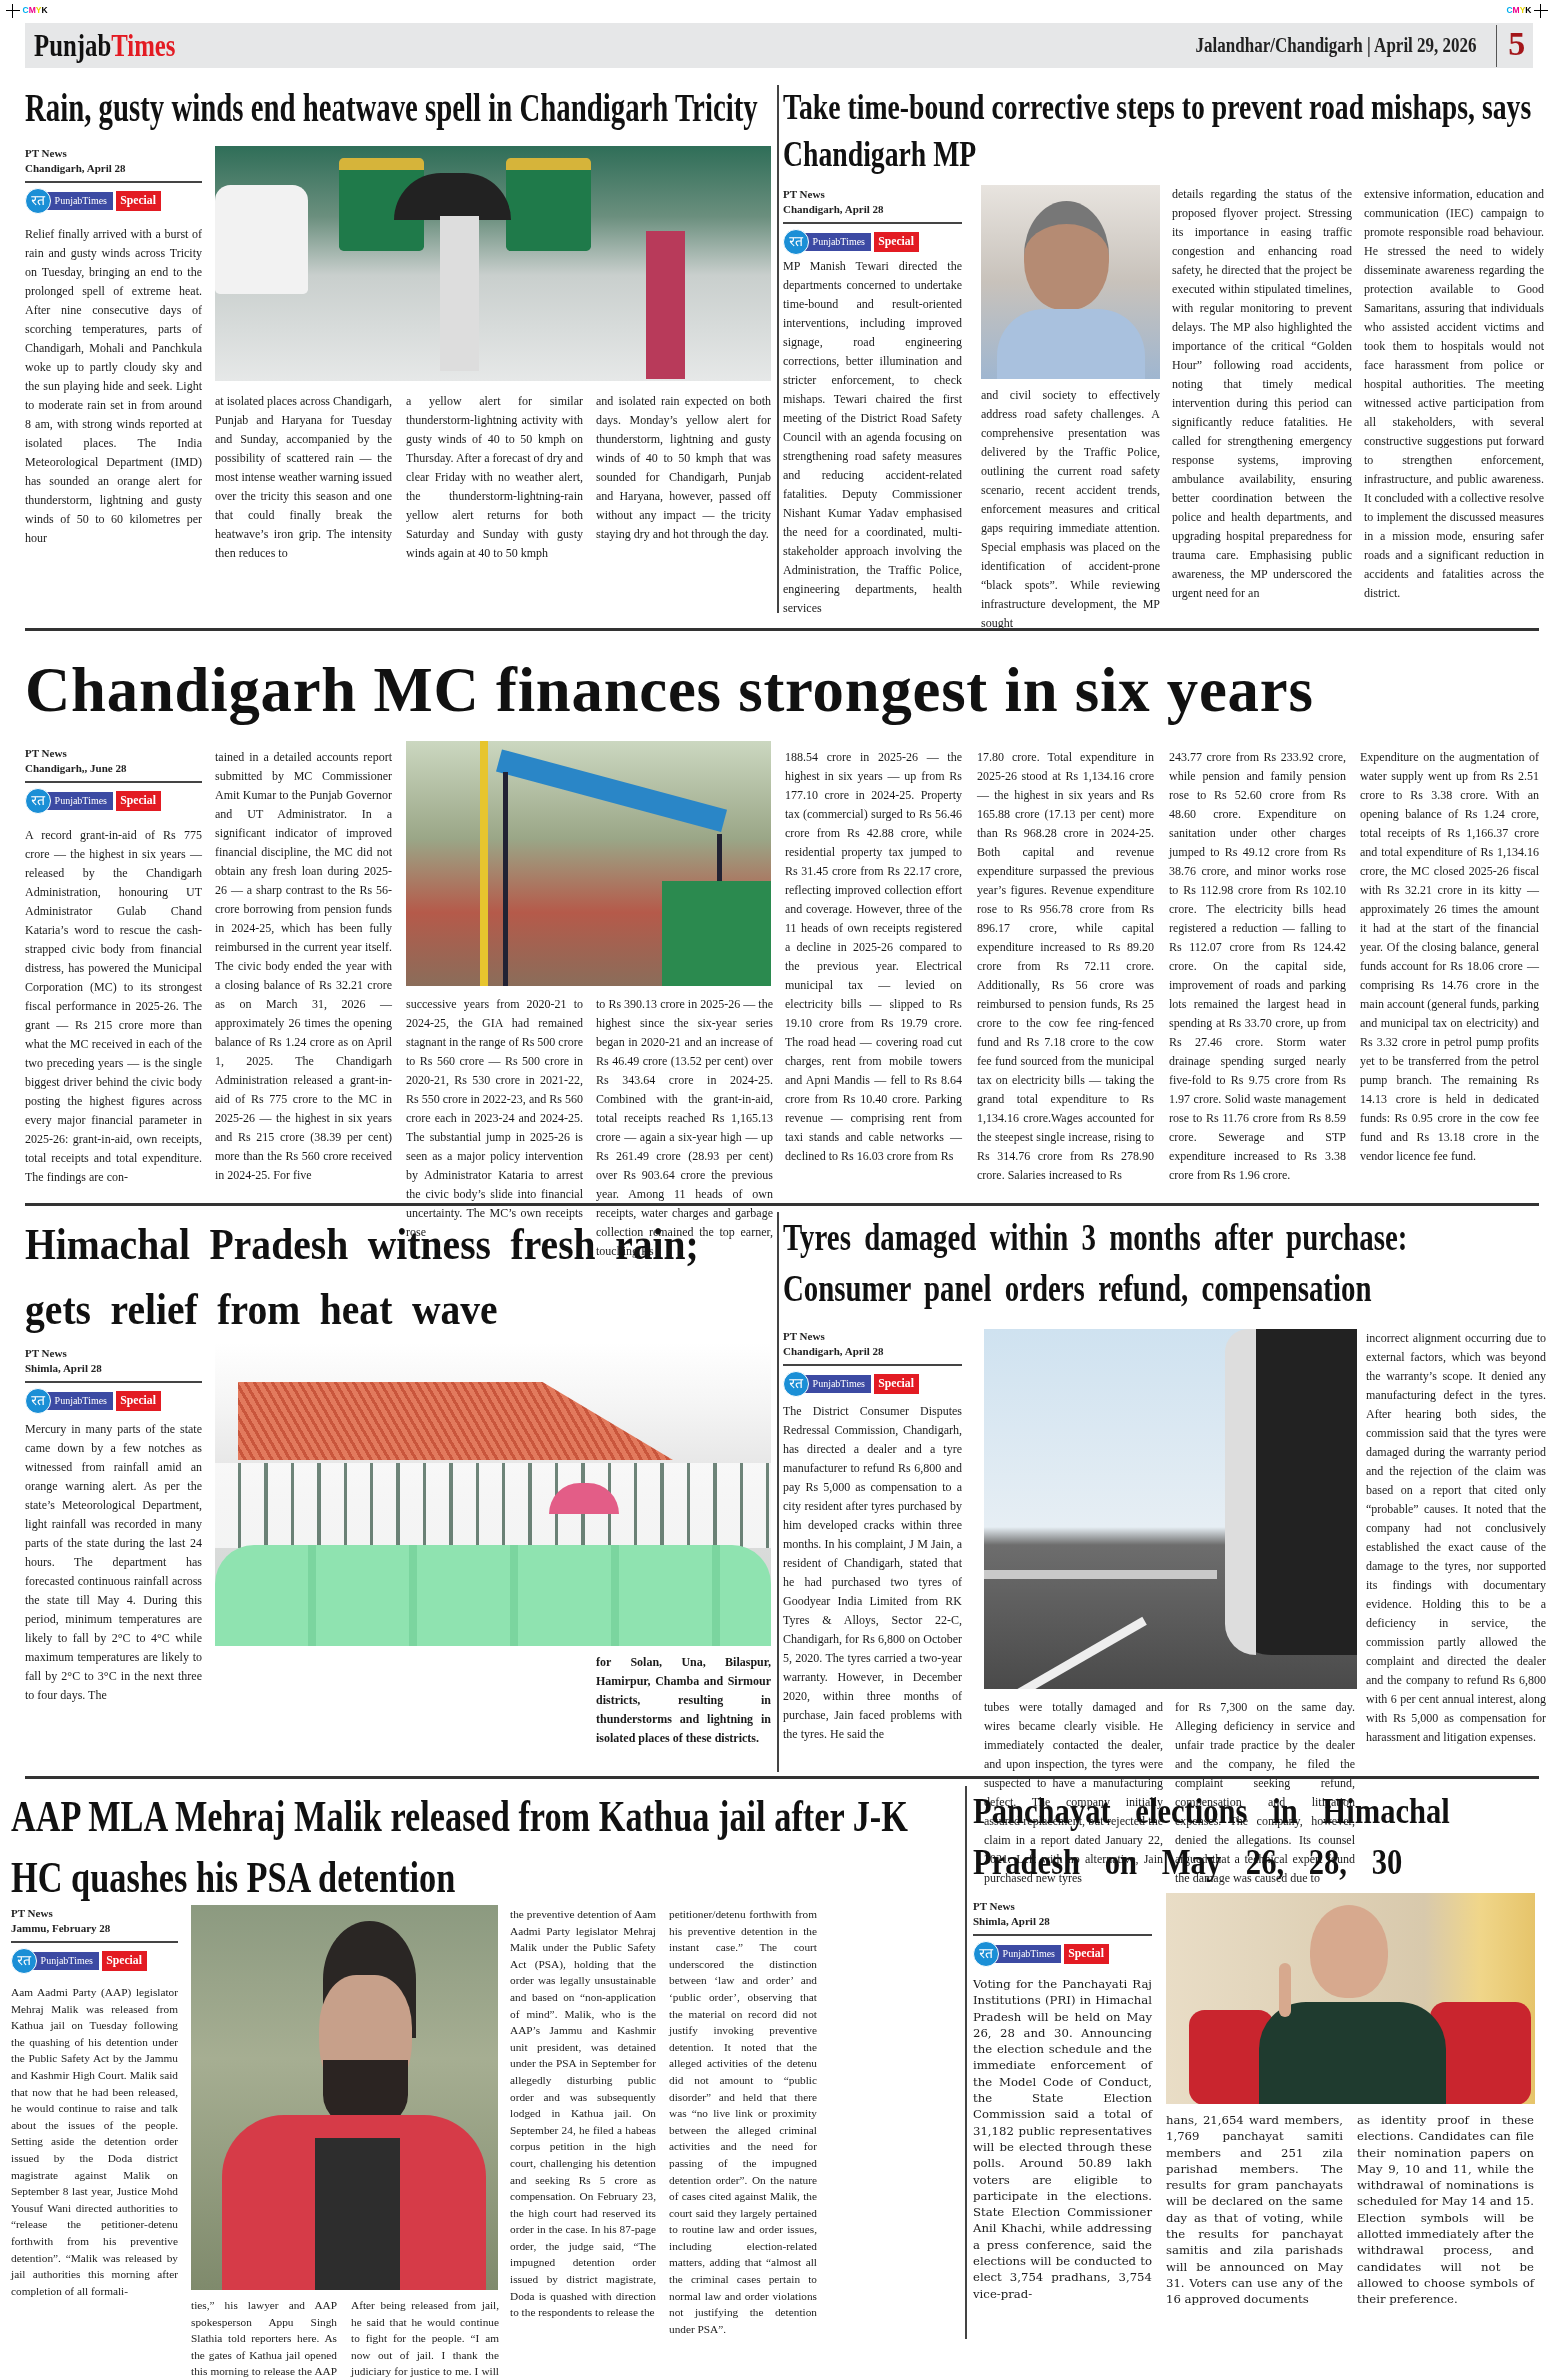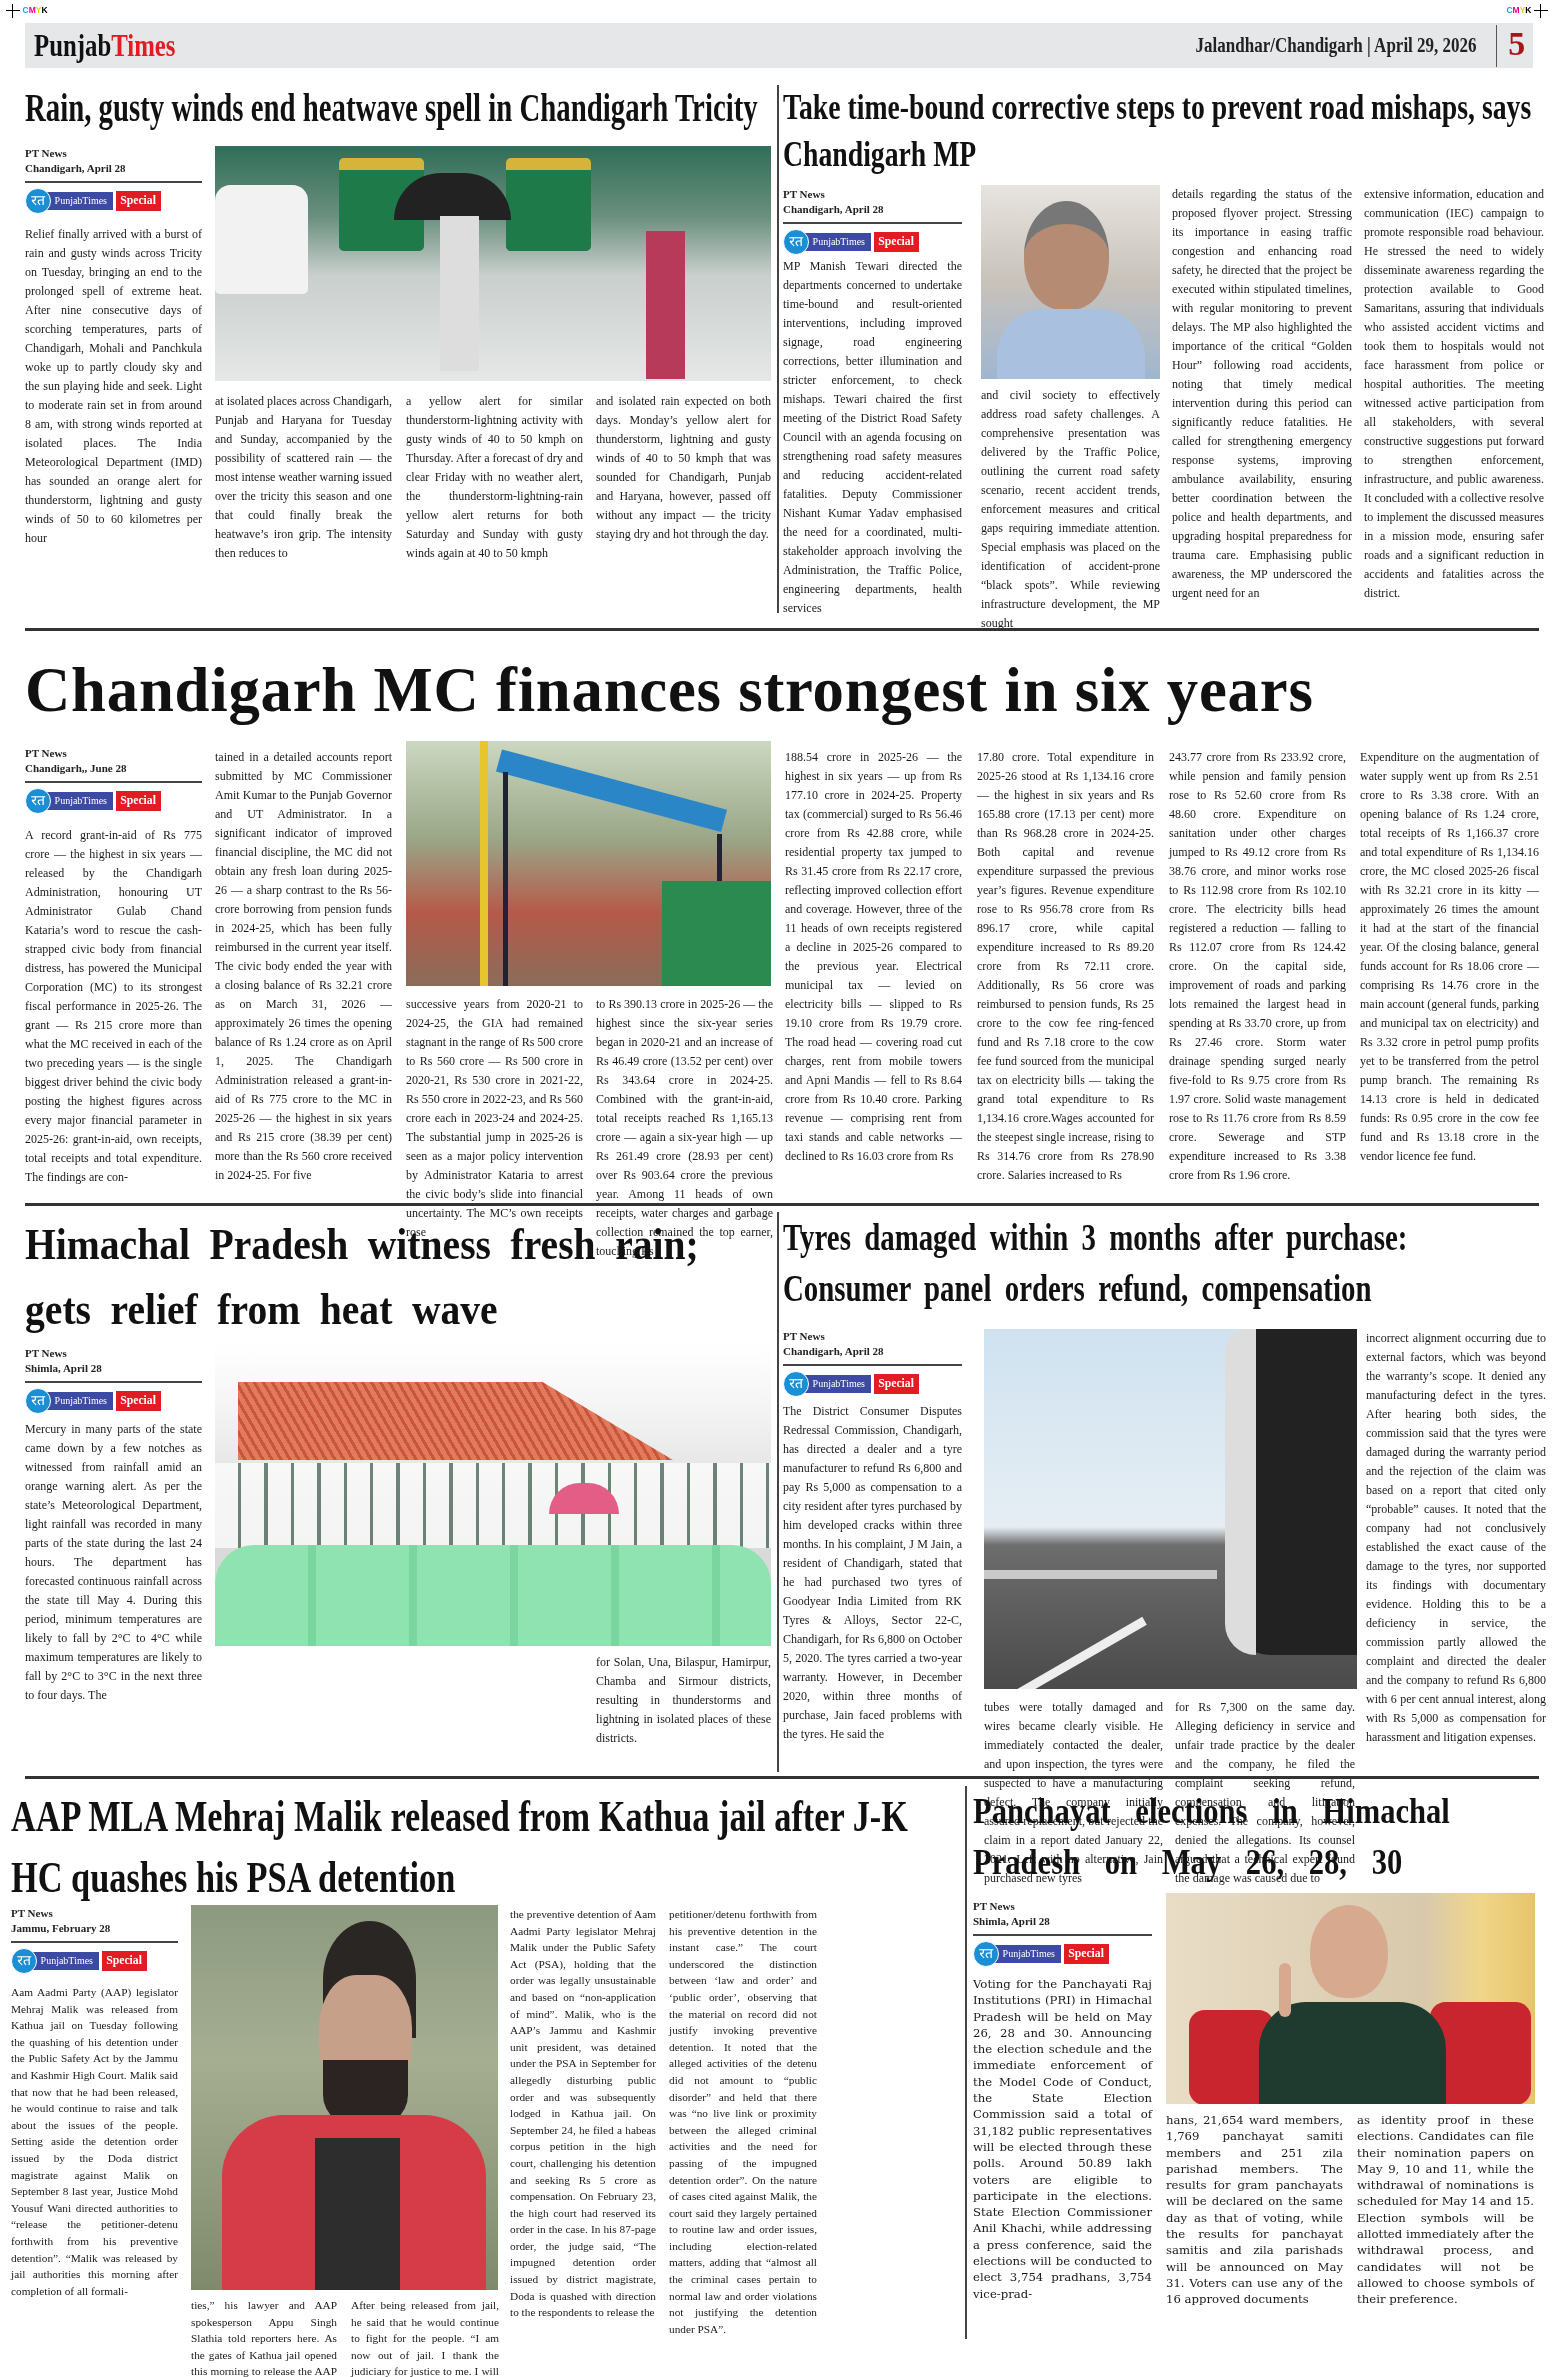--- a/index.html
+++ b/index.html
@@ -144,21 +144,21 @@
         <span class="sp">Special</span>
       </div>
   </div>
   <div class="photo" style="left:190px;top:131px;width:556px;height:303px;background:linear-gradient(180deg,#ffffff 0%,#f5f5f5 20%,#ddd 55%,#cfd6d2 100%);">
     <div style="position:absolute;left:23px;top:39px;width:435px;height:78px;background:repeating-linear-gradient(60deg,#e27a5d 0 4.7px,#c9563c 4.7px 7.8px);clip-path:polygon(0 0,70% 0,100% 100%,0 100%);"></div>
     <div style="position:absolute;left:0;top:120px;width:556px;height:85px;background:repeating-linear-gradient(90deg,#fff 0 23px,#3a5a4a 23px 26.4px);opacity:.7;"></div>
     <div style="position:absolute;left:0;top:202px;width:556px;height:101px;background:repeating-linear-gradient(90deg,#8fe3b0 0 93px,#7bd59f 93px 101px);border-radius:39px 39px 0 0;"></div>
     <div style="position:absolute;left:334px;top:140px;width:70px;height:31px;background:#e35d87;border-radius:35px 35px 0 0;"></div>
   </div>
   <div class="col" style="left:0;top:208px;width:177px;">Mercury in many parts of the state came down by a few notches as witnessed from rainfall amid an orange warning alert. As per the state’s Meteorological Department, light rainfall was recorded in many parts of the state during the last 24 hours. The department has forecasted continuous rainfall across the state till May 4. During this period, minimum temperatures are likely to fall by 2°C to 4°C while maximum temperatures are likely to fall by 2°C to 3°C in the next three to four days. The</div>
-  <div class="col" style="left:571px;top:441px;width:175px;">for Solan, Una, Bilaspur, Hamirpur, Chamba and Sirmour districts, resulting in thunderstorms and lightning in isolated places of these districts.</div>
+  <div class="col" style="left:571px;top:441px;width:175px;font-weight:bold;">for Solan, Una, Bilaspur, Hamirpur, Chamba and Sirmour districts, resulting in thunderstorms and lightning in isolated places of these districts.</div>
 </div>
 
 <div class="vrule" style="left:777px;top:1212px;height:560px;"></div>
 
 <div class="story" style="left:783px;top:1212px;width:750px;height:560px;">
   <div class="hl" style="font-size:37px;white-space:normal;width:964px;line-height:51px;word-spacing:7.8px;transform:scaleX(0.78);">Tyres damaged within 3 months after purchase: Consumer panel orders refund, compensation</div>
   <div style="position:absolute;left:0;top:117px;width:179px;">
     <div class="byline">
         <div>PT News</div>
         <div>Chandigarh, April 28</div>

